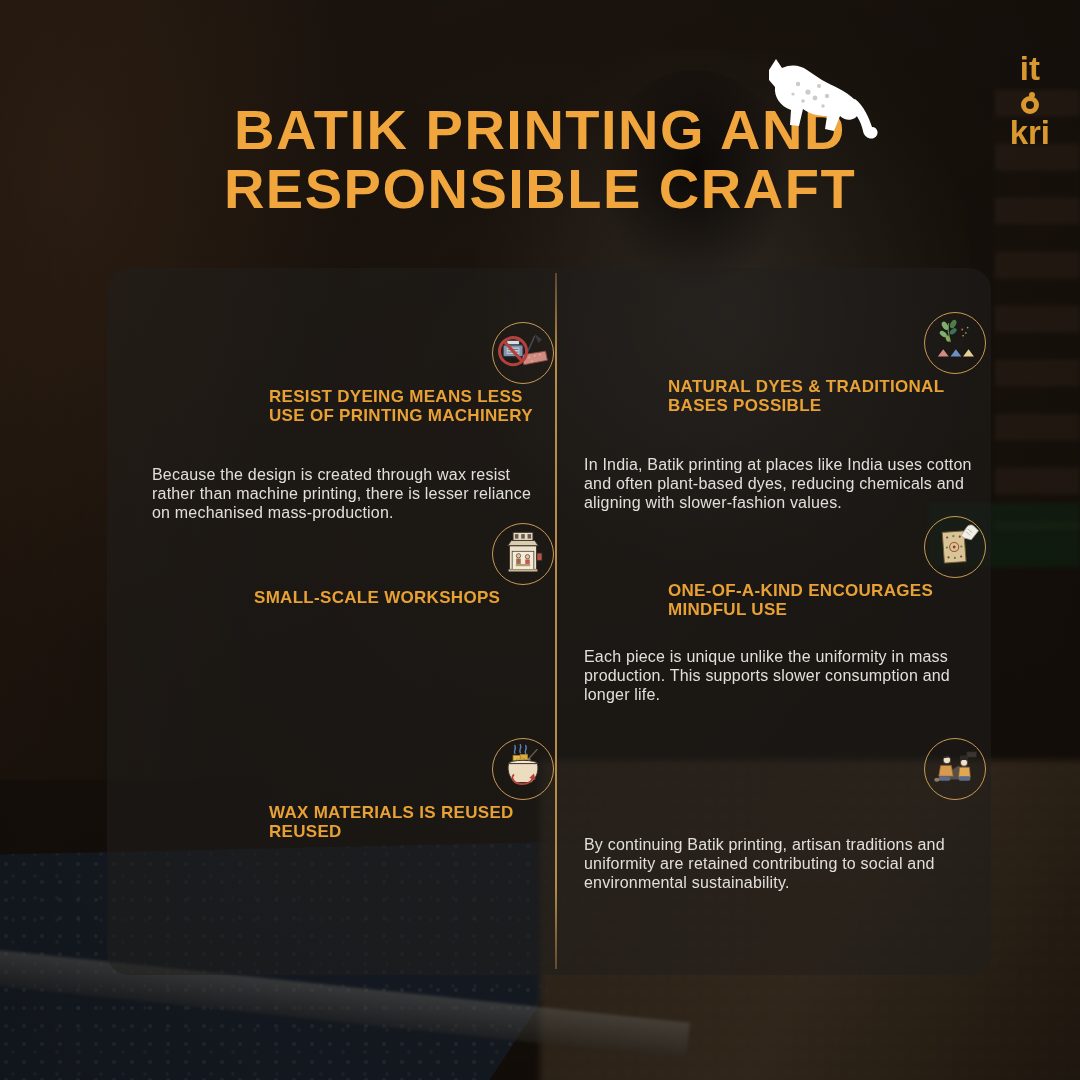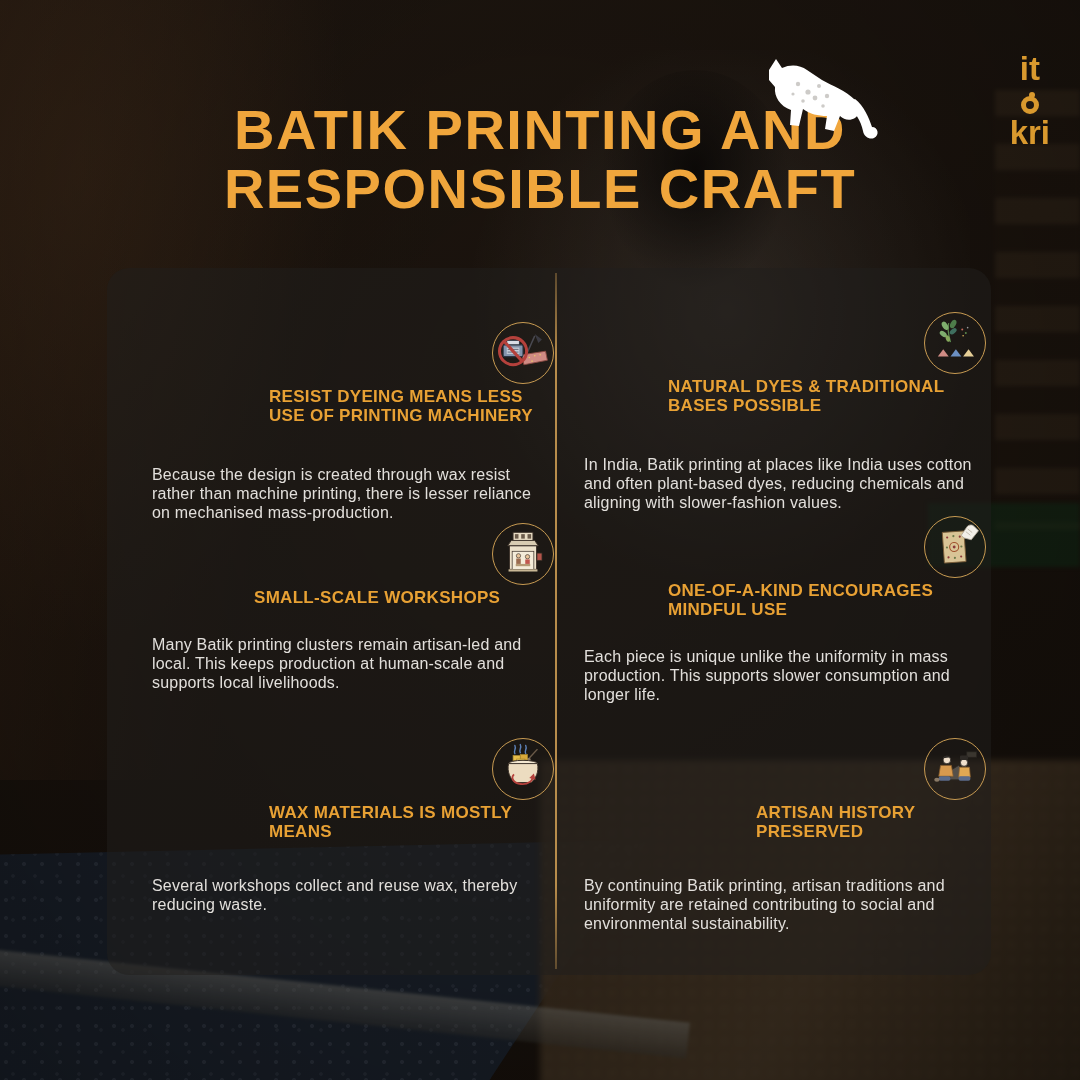--- a/index.html
+++ b/index.html
@@ -189,21 +189,20 @@
             <rect x="23.5" y="36" width="5" height="6" fill="#9a6b4e"></rect>
             <circle cx="36" cy="34" r="2.4" fill="#e8c49a" stroke="#3a3028" stroke-width="0.7"></circle>
             <rect x="33.5" y="37" width="5" height="5" fill="#c2574e"></rect>
             <rect x="23" y="42" width="16" height="2.5" fill="#b59a74"></rect>
             <rect x="46.5" y="30" width="5.5" height="8" fill="#b5544a" stroke="#3a3028" stroke-width="0.8"></rect>
             <rect x="15" y="48" width="32" height="2.4" fill="#c9b896"></rect>
           </svg>
         </div>
         <div class="heading">SMALL-SCALE WORKSHOPS</div>
       </div>
-      <div class="body-text">Many Batik printing clusters remain artisan-led and local. This keeps production at human-scale and supports local livelihoods.</div>
     </div>
 
     <div class="cell c3">
       <div class="icon-row">
         <div class="icon-circle">
           <svg viewBox="0 0 62 62">
             <g transform="rotate(-4 30 30)">
               <rect x="18" y="14" width="24" height="34" fill="#d9c496" stroke="#7a5c38" stroke-width="1"></rect>
               <circle cx="30" cy="31" r="5" fill="none" stroke="#a0522d" stroke-width="1.2"></circle>
               <circle cx="30" cy="31" r="1.6" fill="#8b3a3a"></circle>
@@ -237,41 +236,39 @@
             <ellipse cx="37" cy="20.5" rx="2.6" ry="1.6" fill="#8a7a66"></ellipse>
             <rect x="20" y="16" width="8" height="6" fill="#e6bd4a" stroke="#a8862e" stroke-width="0.8"></rect>
             <rect x="28" y="15" width="8" height="6" fill="#d9a93a" stroke="#a8862e" stroke-width="0.8"></rect>
             <rect x="24" y="20" width="9" height="4.5" fill="#edc95c" stroke="#a8862e" stroke-width="0.8"></rect>
             <ellipse cx="31" cy="25" rx="16" ry="3.6" fill="#f4e8d2" stroke="#3a3028" stroke-width="1.1"></ellipse>
             <path d="M15,25 c-2,9 2,17 7,21 h18 c5,-4 9,-12 7,-21 z" fill="#ecdcc0" stroke="#3a3028" stroke-width="1.1"></path>
             <path d="M21,37 a11,7 0 1 0 20,2" fill="none" stroke="#b5413c" stroke-width="2"></path>
             <polygon points="43,36 45,43 38,41" fill="#b5413c"></polygon>
           </svg>
         </div>
-        <div class="heading">WAX MATERIALS IS MOSTLY MEANS</div>
-      </div>
-      <div class="body-text">Several workshops collect and reuse wax, thereby reducing waste.</div>
+        <div class="heading">WAX MATERIALS IS REUSED REUSED</div>
+      </div>
     </div>
 
     <div class="cell c5">
       <div class="icon-row">
         <div class="icon-circle">
           <svg viewBox="0 0 62 62">
             <rect x="44" y="12" width="11" height="6" fill="#3a362f" stroke="#26231e" stroke-width="0.8"></rect>
             <path d="M27,32 l8,-5 6,6 2,10 h-18 z" fill="#55504a" stroke="#2e2a26" stroke-width="0.9"></path>
             <circle cx="22" cy="21" r="4.2" fill="#f0e0cc" stroke="#2e2a26" stroke-width="0.9"></circle>
             <path d="M18,19 a4.5,4.5 0 0 1 8,-1" fill="#2e2a26"></path>
             <path d="M15,27 h12 l2,12 h-16 z" fill="#d89a4e" stroke="#8a5f2e" stroke-width="0.8"></path>
             <rect x="13" y="39" width="13" height="5" rx="2" fill="#5b6b8a"></rect>
             <circle cx="41" cy="24" r="4" fill="#f0e0cc" stroke="#2e2a26" stroke-width="0.9"></circle>
             <rect x="36.5" y="16" width="9" height="5" rx="1.5" fill="#2e2a26"></rect>
             <path d="M36,29 h11 l1,11 h-13 z" fill="#e0a853" stroke="#8a5f2e" stroke-width="0.8"></path>
             <rect x="35" y="39" width="13" height="5" rx="2" fill="#5b6b8a"></rect>
             <ellipse cx="11" cy="43" rx="3" ry="2.2" fill="#8a7a66"></ellipse>
           </svg>
         </div>
-        <div class="heading">ARTISAN HISTORY PRESERVED</div>
       </div>
       <div class="body-text">By continuing Batik printing, artisan traditions and uniformity are retained contributing to social and environmental sustainability.</div>
     </div>
 
   </div>
 </div>
 
 </body></html>

